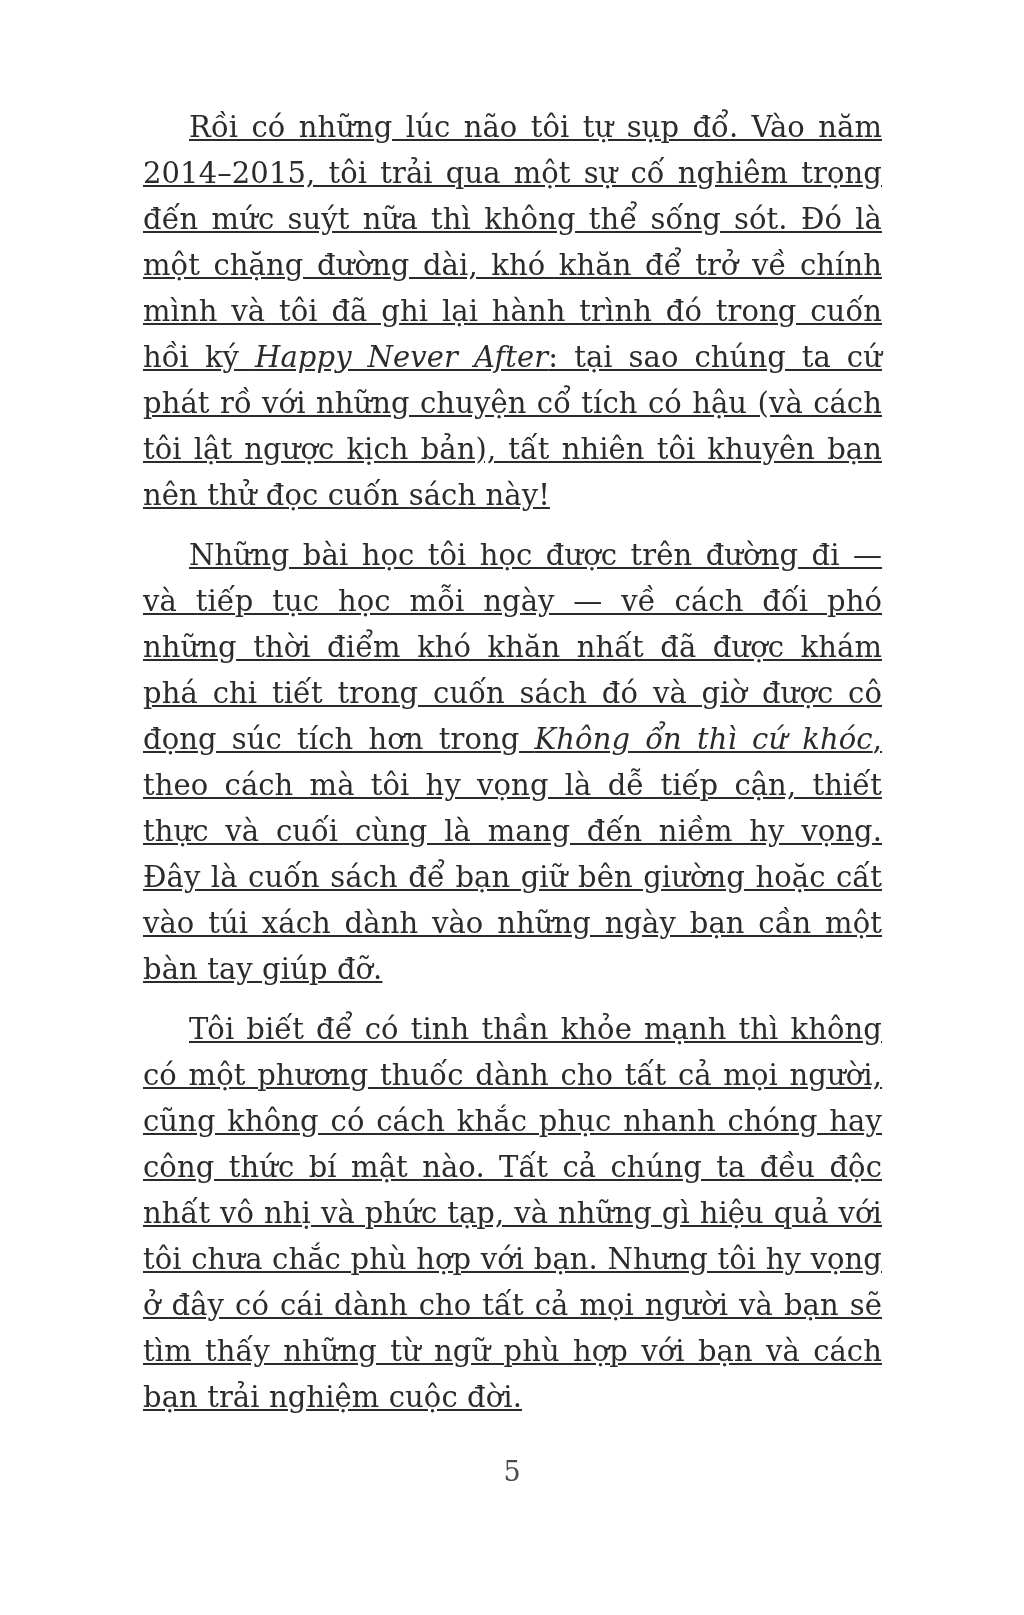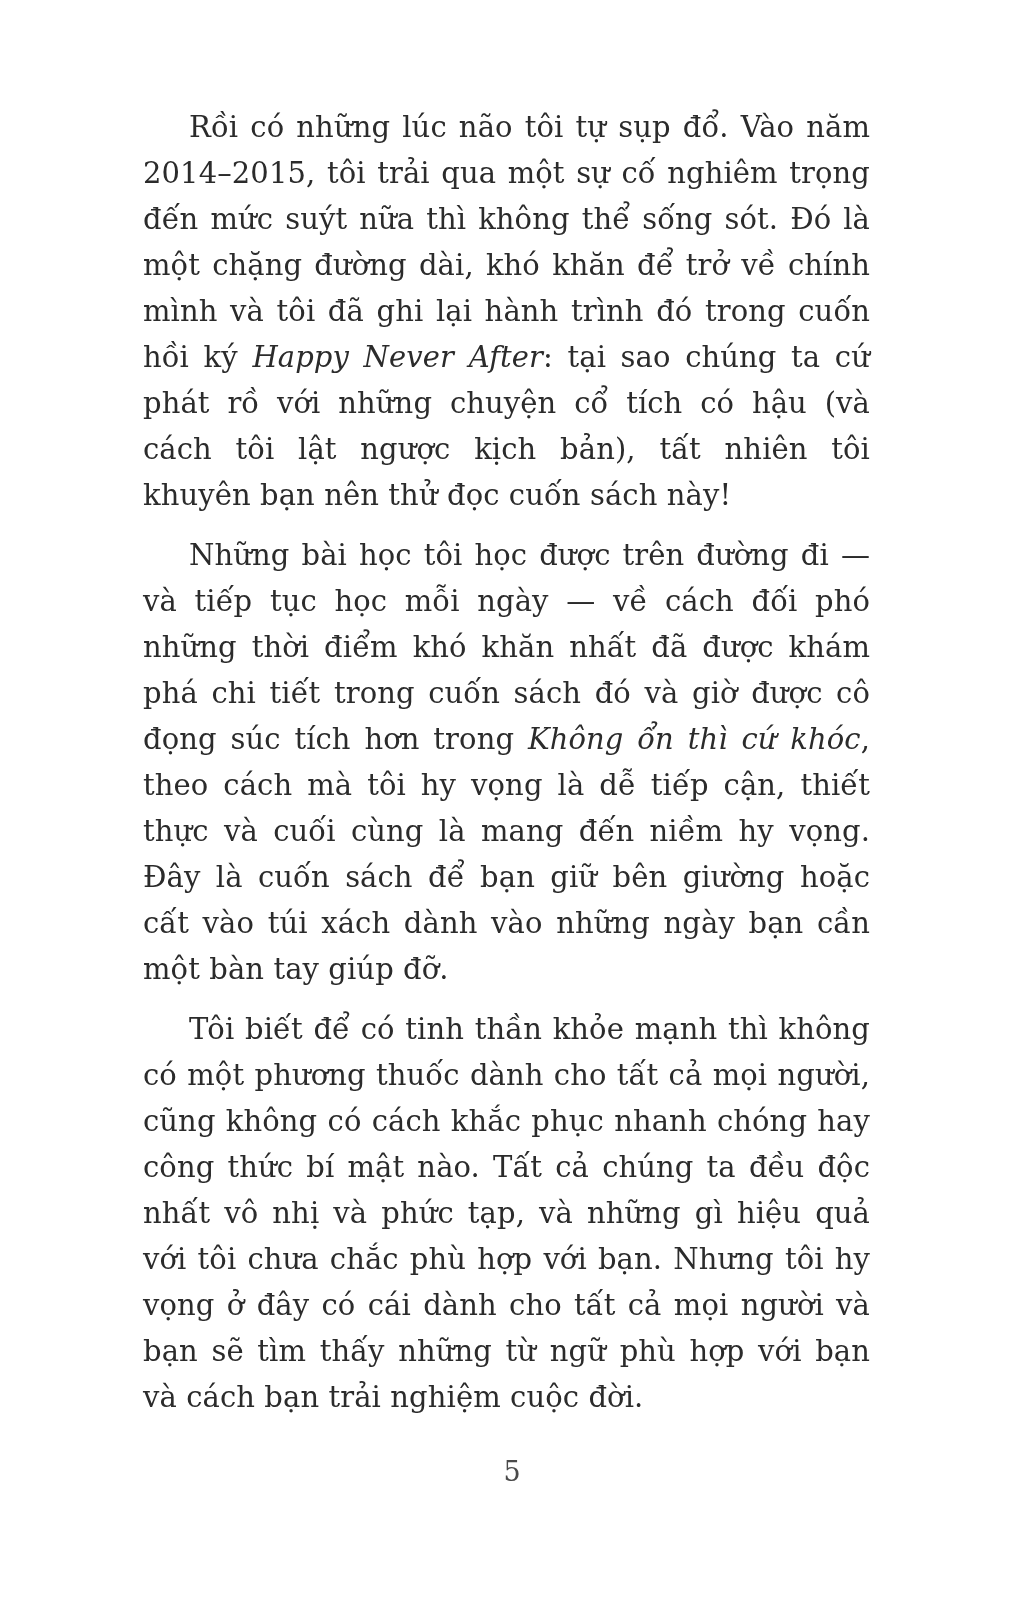--- a/index.html
+++ b/index.html
@@ -20,22 +20,23 @@
     width: 1024px;
     height: 1615px;
     padding: 104px 142px 0 143px;
     position: relative;
   }
   p.para {
     font-size: 29px;
     line-height: 46px;
     text-align: justify;
     text-indent: 46px;
-    margin: 0 12px 14px 0;
+    margin: 0 0 14px 0;
     letter-spacing: 0.1px;
+    text-decoration: underline;
   }
   .italic {
     font-style: italic;
   }
   .page-number {
     position: absolute;
     left: 0;
     right: 0;
     bottom: 128px;
     text-align: center;

